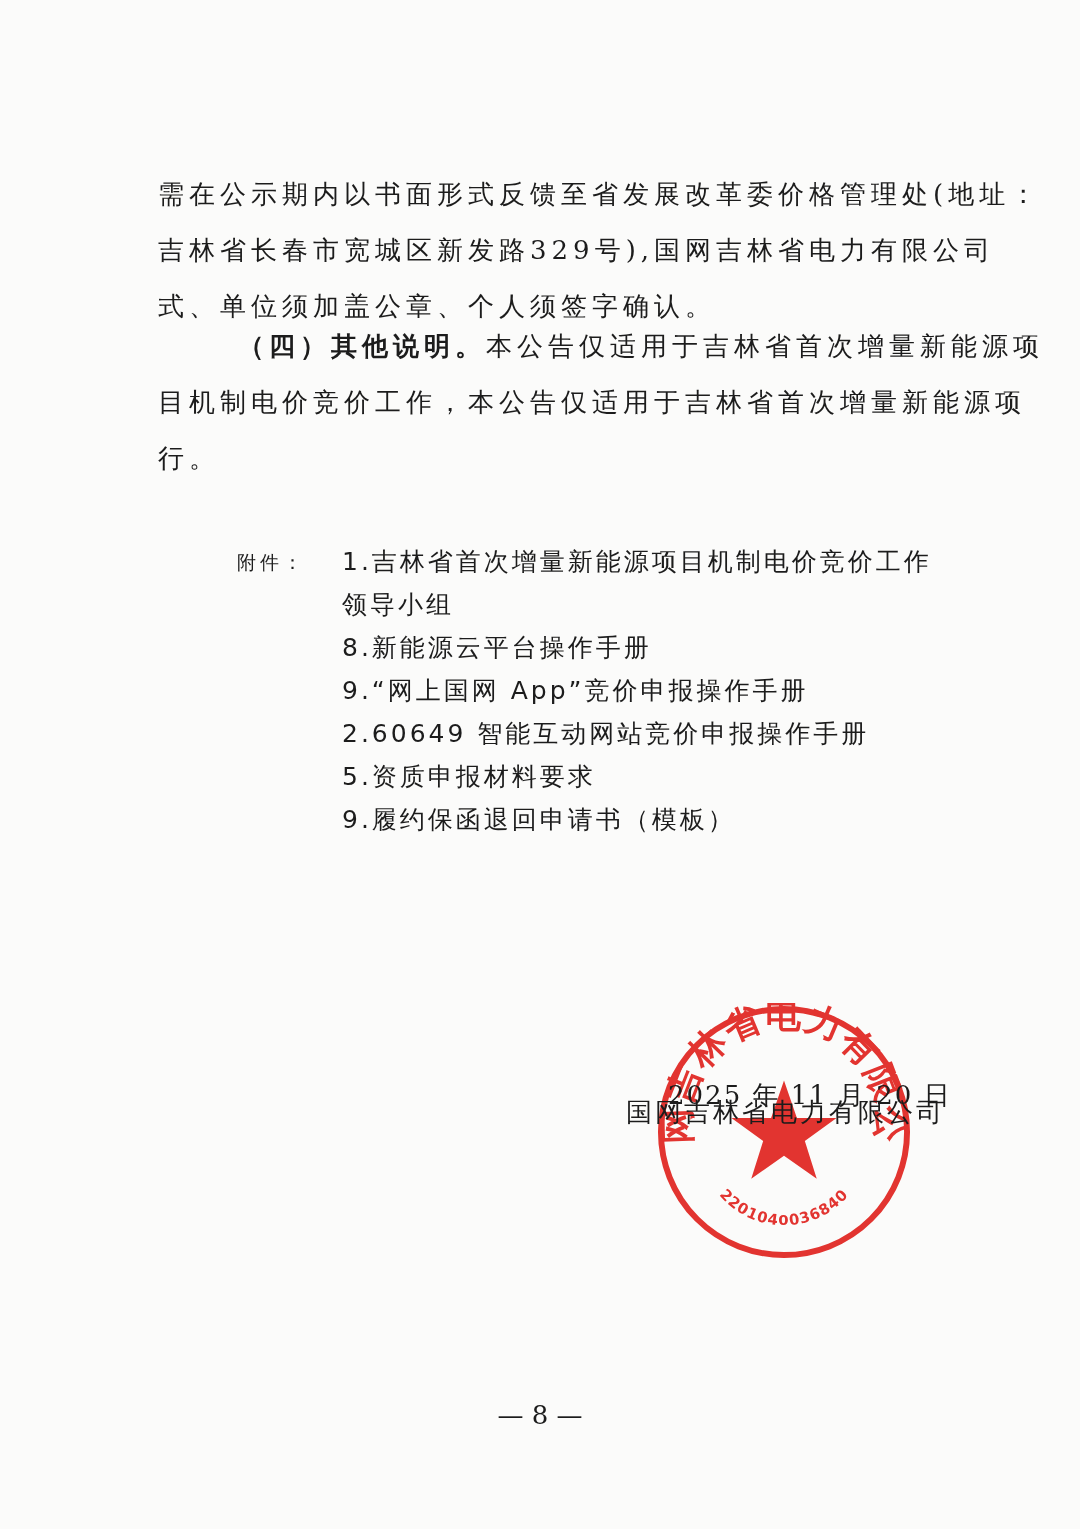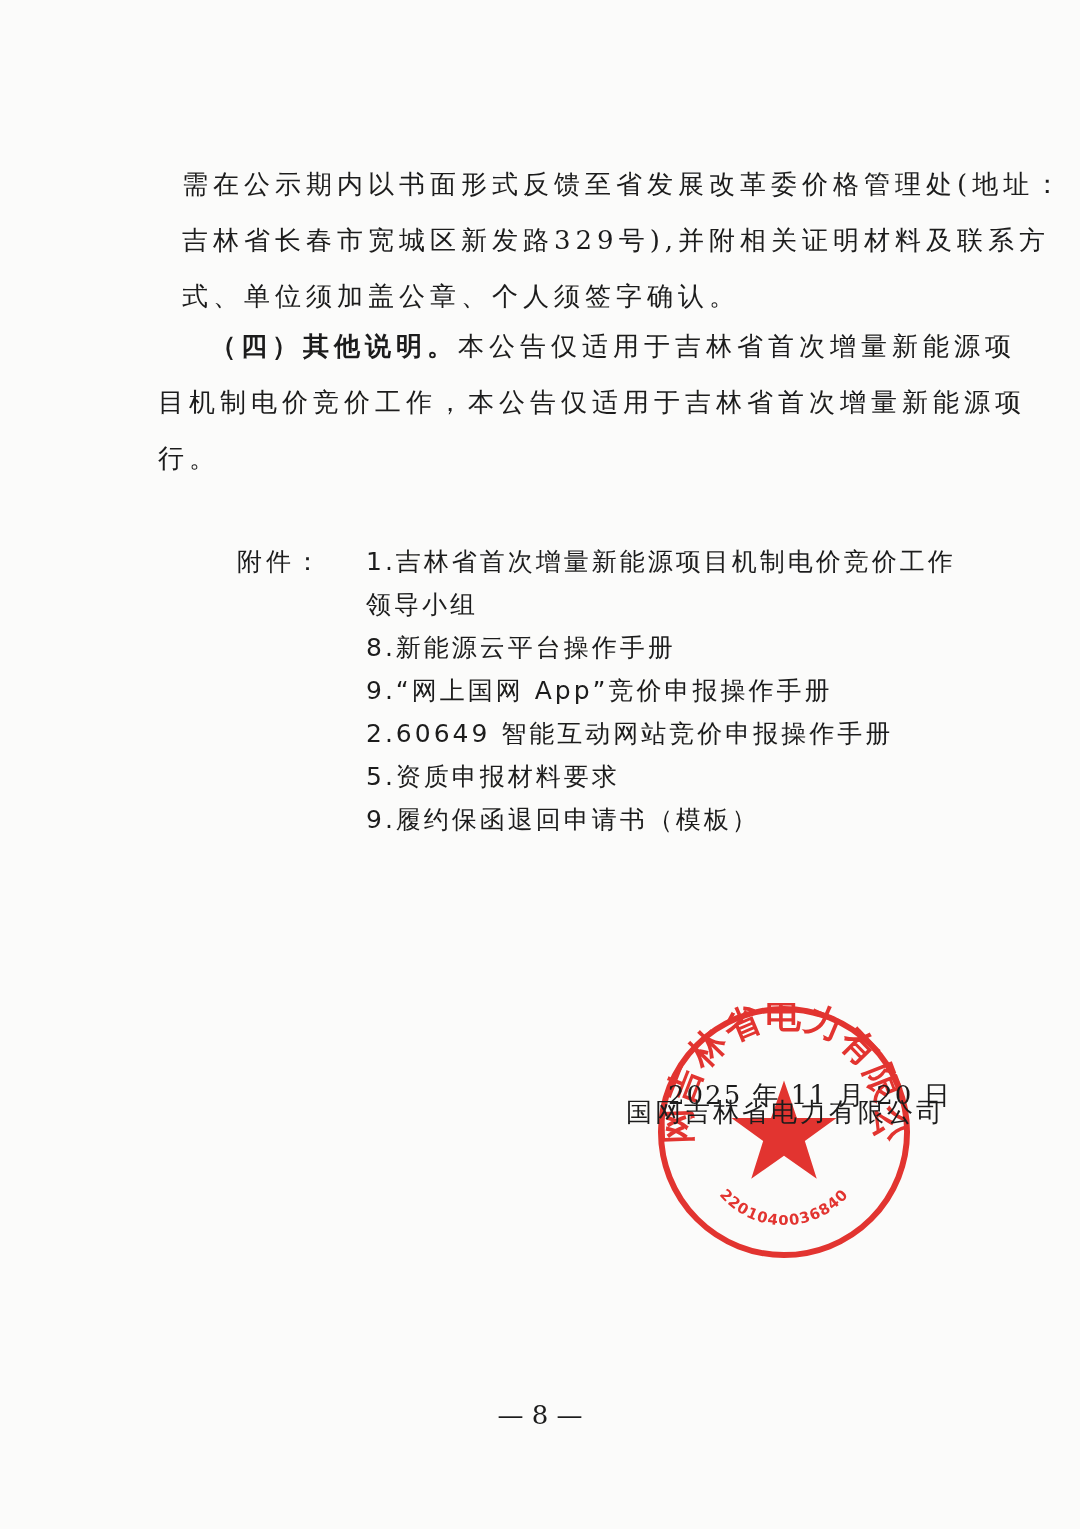--- a/index.html
+++ b/index.html
@@ -1,33 +1,33 @@
 <!DOCTYPE html>
 <html><head>
 <meta charset="utf-8">
 <style>
   html, body { margin: 0; padding: 0; background: #fbfbfa; }
   body { width: 1080px; height: 1529px; position: relative; overflow: hidden; font-family: "DejaVu Sans", sans-serif; color: #1c1c1c; }
   .para { position: absolute; left: 158px; width: 780px; font-size: 26px; letter-spacing: 5px; line-height: 56px; font-family: "DejaVu Serif", serif; }
   .line { display: block; white-space: nowrap; }
-  .bold { font-weight: bold; }
-  .att-label { position: absolute; left: 237px; top: 540px; font-size: 25px; letter-spacing: 4px; line-height: 44px; }
-  .att-list { position: absolute; left: 342px; top: 540px; font-size: 25px; letter-spacing: 3px; line-height: 43px; margin-left: 24px; }
+  .bold { font-weight: bold; margin-left: 28px; }
+  .att-label { position: absolute; left: 237px; top: 540px; font-size: 19px; letter-spacing: 4px; line-height: 44px; }
+  .att-list { position: absolute; left: 342px; top: 540px; font-size: 25px; letter-spacing: 3px; line-height: 43px; }
   .att-item { display: block; white-space: nowrap; }
   .sig { position: absolute; left: 626px; top: 1088px; font-size: 26px; letter-spacing: 3px; line-height: 48px; font-family: "DejaVu Serif", serif; z-index: 2; }
   .date { position: absolute; left: 668px; top: 1078px; font-size: 26px; letter-spacing: 2px; font-family: "DejaVu Serif", serif; z-index: 2; }
   .seal { position: absolute; left: 655px; top: 1003px; width: 258px; height: 258px; z-index: 1; opacity: 0.92; }
   .page-num { position: absolute; left: 0; width: 1080px; top: 1400px; text-align: center; font-size: 26px; font-family: "DejaVu Serif", serif; }
 </style>
 </head>
 <body>
 
-<div class="para" style="top:156px;margin-left:24px;">
+<div class="para" style="top:166px;">
   <span class="line">需在公示期内以书面形式反馈至省发展改革委价格管理处(地址：</span>
-  <span class="line">吉林省长春市宽城区新发路329号),并附相关证明材料及联系方</span>
+  <span class="line">吉林省长春市宽城区新发路329号),国网吉林省电力有限公司</span>
   <span class="line">式、单位须加盖公章、个人须签字确认。</span>
 </div>
 
 <div class="para" style="top:318px;">
   <span class="line" style="padding-left:52px;"><span class="bold">（四）其他说明。</span><span>本公告仅适用于吉林省首次增量新能源项</span></span>
   <span class="line">目机制电价竞价工作，本公告仅适用于吉林省首次增量新能源项</span>
   <span class="line">行。</span>
 </div>
 
 <div class="att-label">附件：</div>

